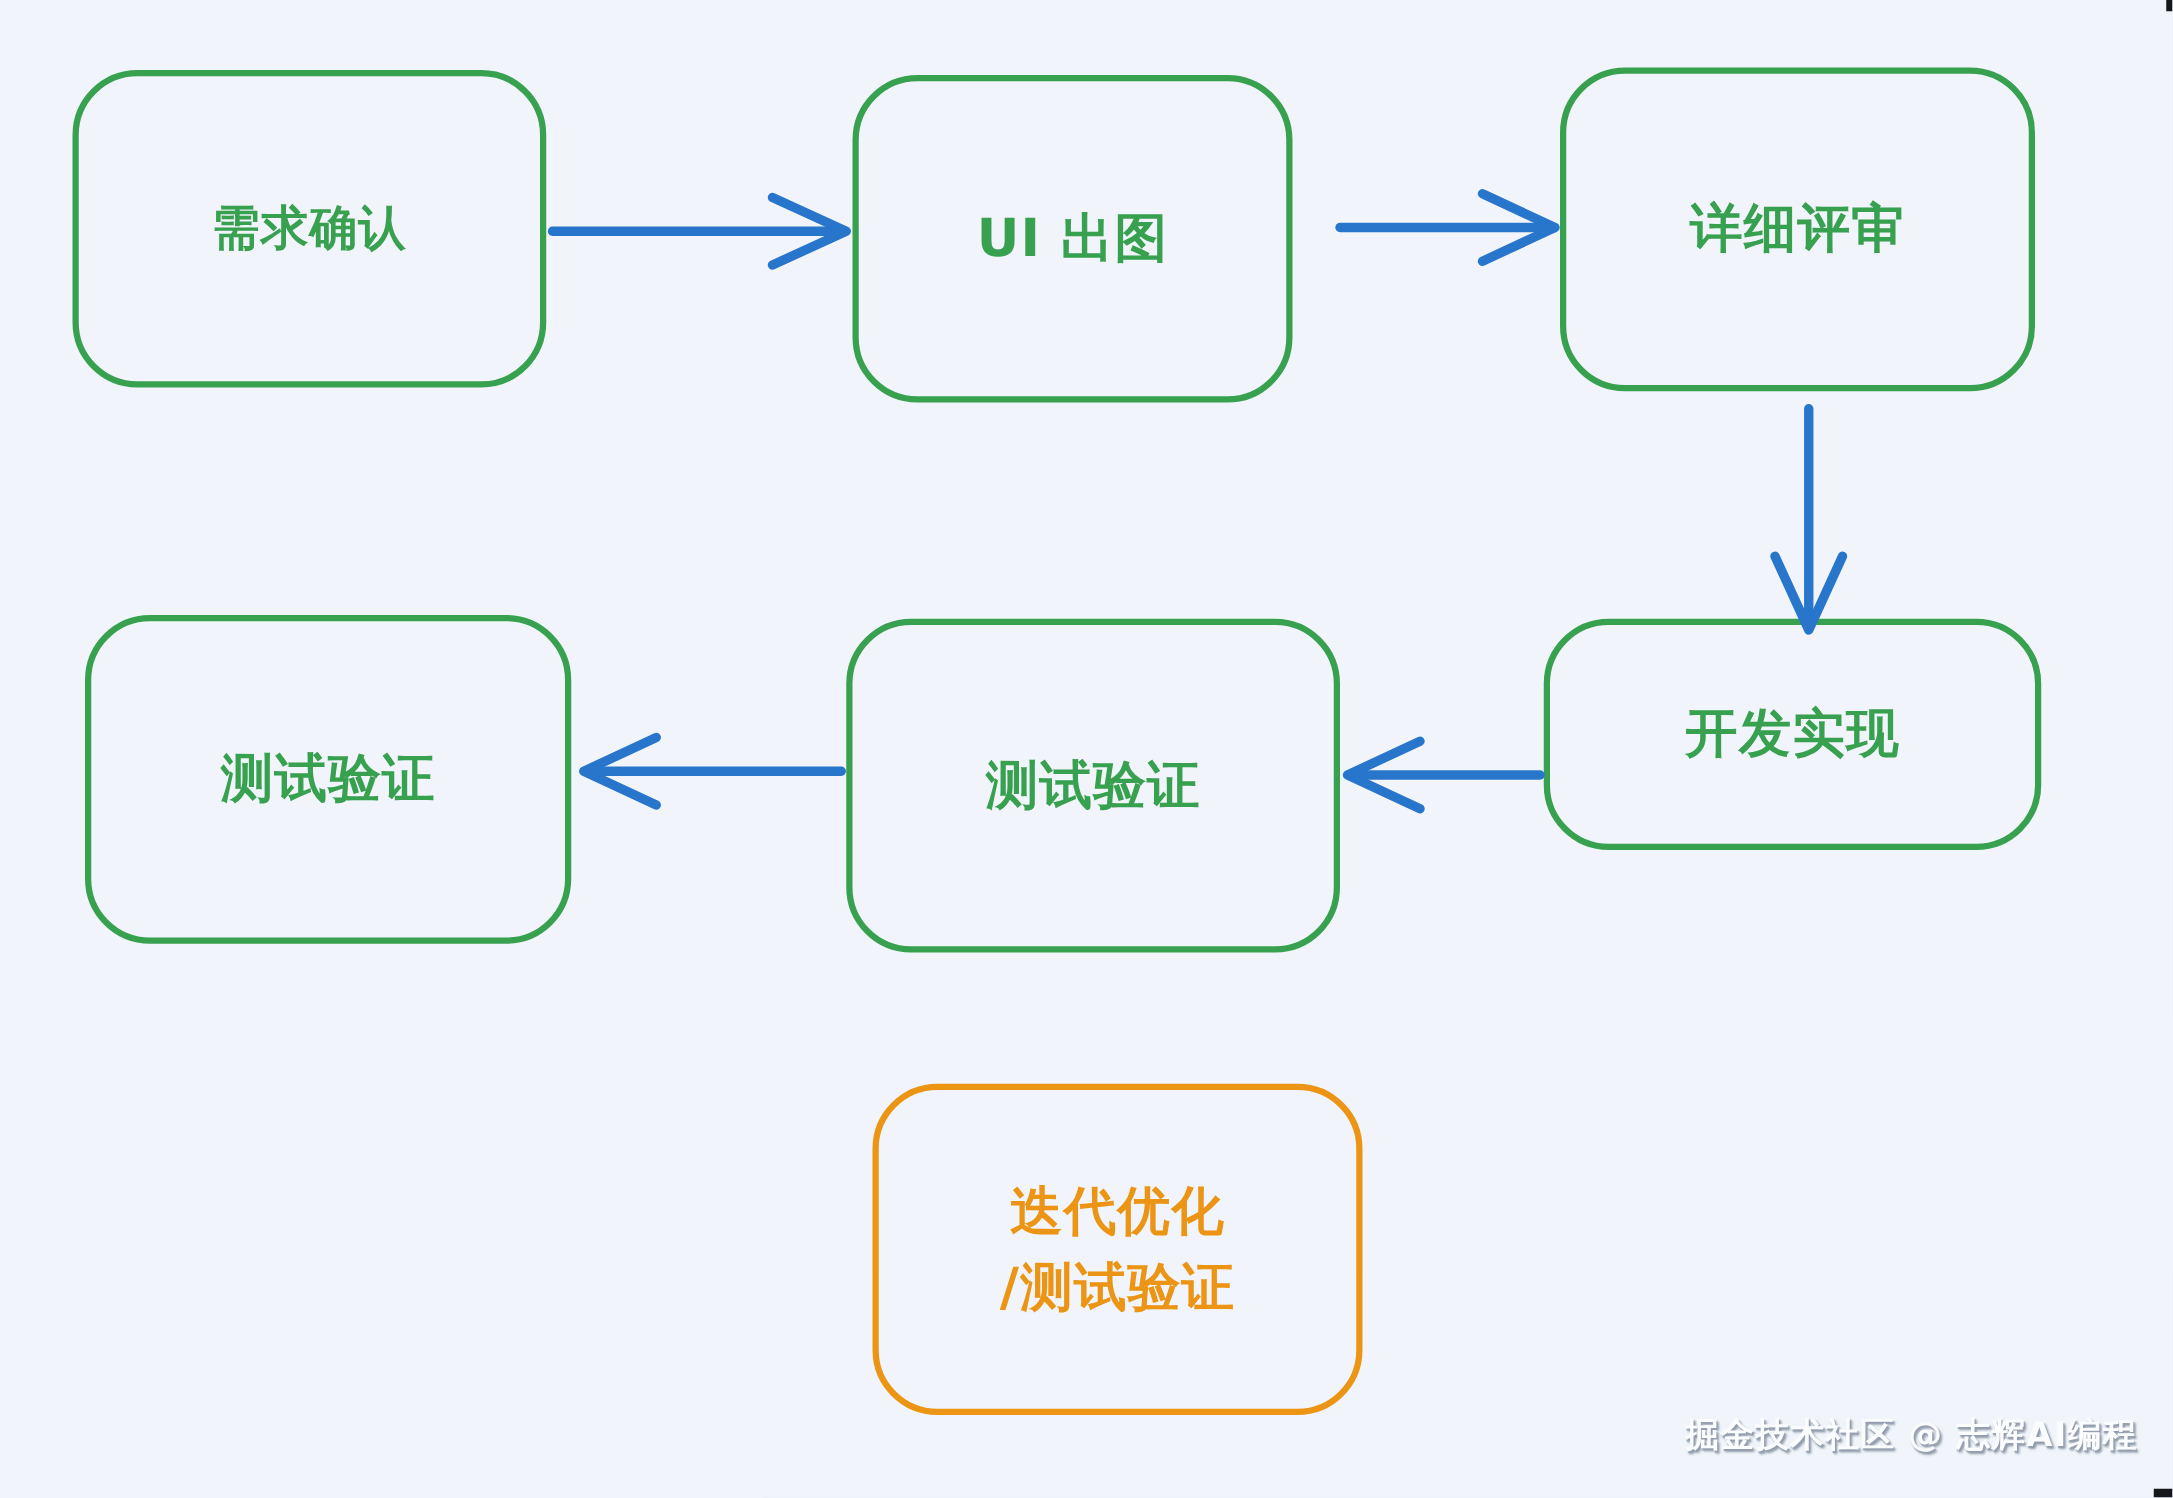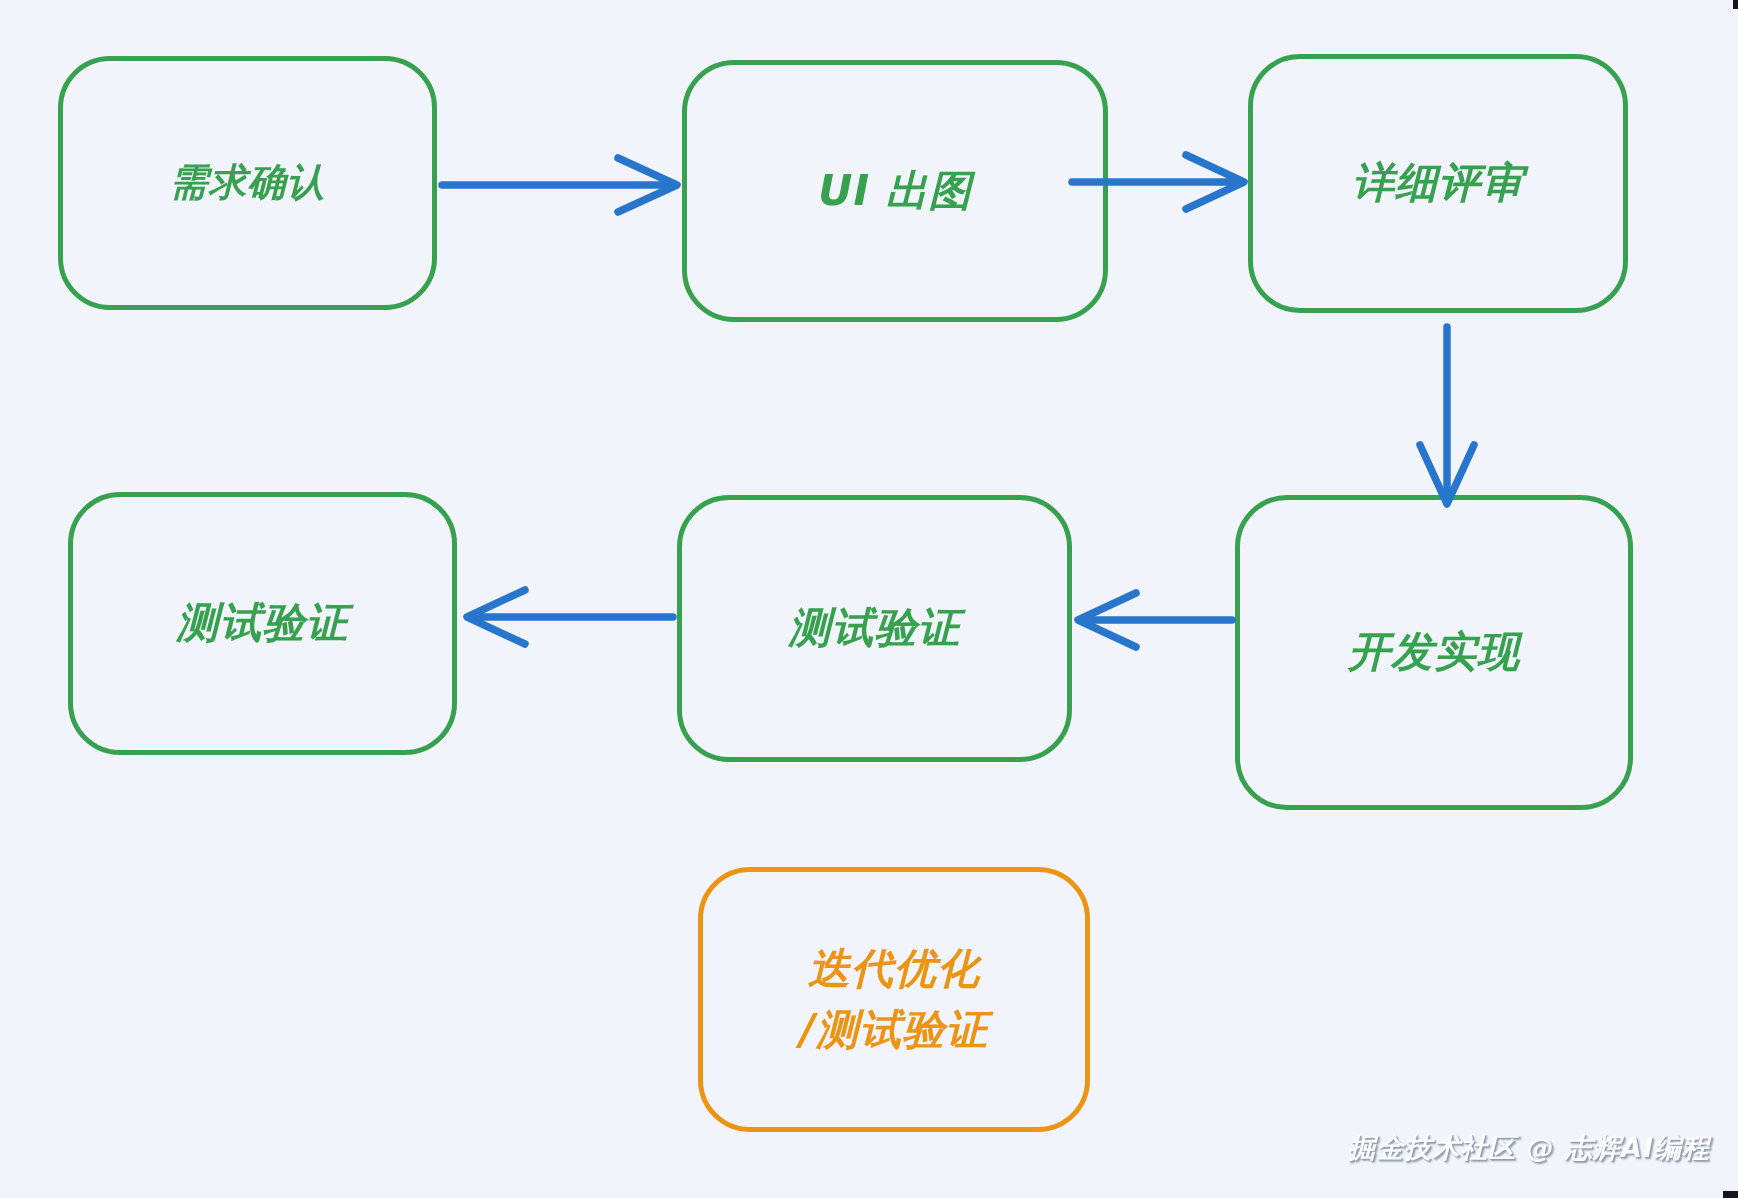--- a/index.html
+++ b/index.html
@@ -6,21 +6,20 @@
   body {
     font-family: "DejaVu Sans", "Liberation Sans", sans-serif;
     background: #dfe5ee;
   }
   #canvas {
     position: relative;
     width: 1738px;
     height: 1198px;
     background: var(--bg, #f1f5fb);
     overflow: hidden;
-    font-style: italic;
   }
   .node {
     position: absolute;
     box-sizing: border-box;
     border: 5px solid var(--green, #38a14f);
     border-radius: 52px;
     background: transparent;
     display: flex;
     flex-direction: column;
     align-items: center;
@@ -70,29 +69,29 @@
 </style>
 </head>
 <body>
 
 <div id="canvas">
 
   <div class="node small-text" style="left:58px; top:56px; width:379px; height:254px;">
     <div class="node-line">需求确认</div>
   </div>
 
-  <div class="node" style="left:682px; top:60px; width:426px; height:262px;">
+  <div class="node" style="left:682px; top:60px; width:352px; height:262px;">
     <div class="node-line">UI 出图</div>
   </div>
 
   <div class="node" style="left:1248px; top:54px; width:380px; height:259px;">
     <div class="node-line">详细评审</div>
   </div>
 
-  <div class="node" style="left:1235px; top:495px; width:398px; height:315px;">
+  <div class="node" style="left:1235px; top:495px; width:398px; height:185px;">
     <div class="node-line">开发实现</div>
   </div>
 
   <div class="node" style="left:677px; top:495px; width:395px; height:267px;text-align:right;">
     <div class="node-line">测试验证</div>
   </div>
 
   <div class="node" style="left:68px; top:492px; width:389px; height:263px;">
     <div class="node-line">测试验证</div>
   </div>

